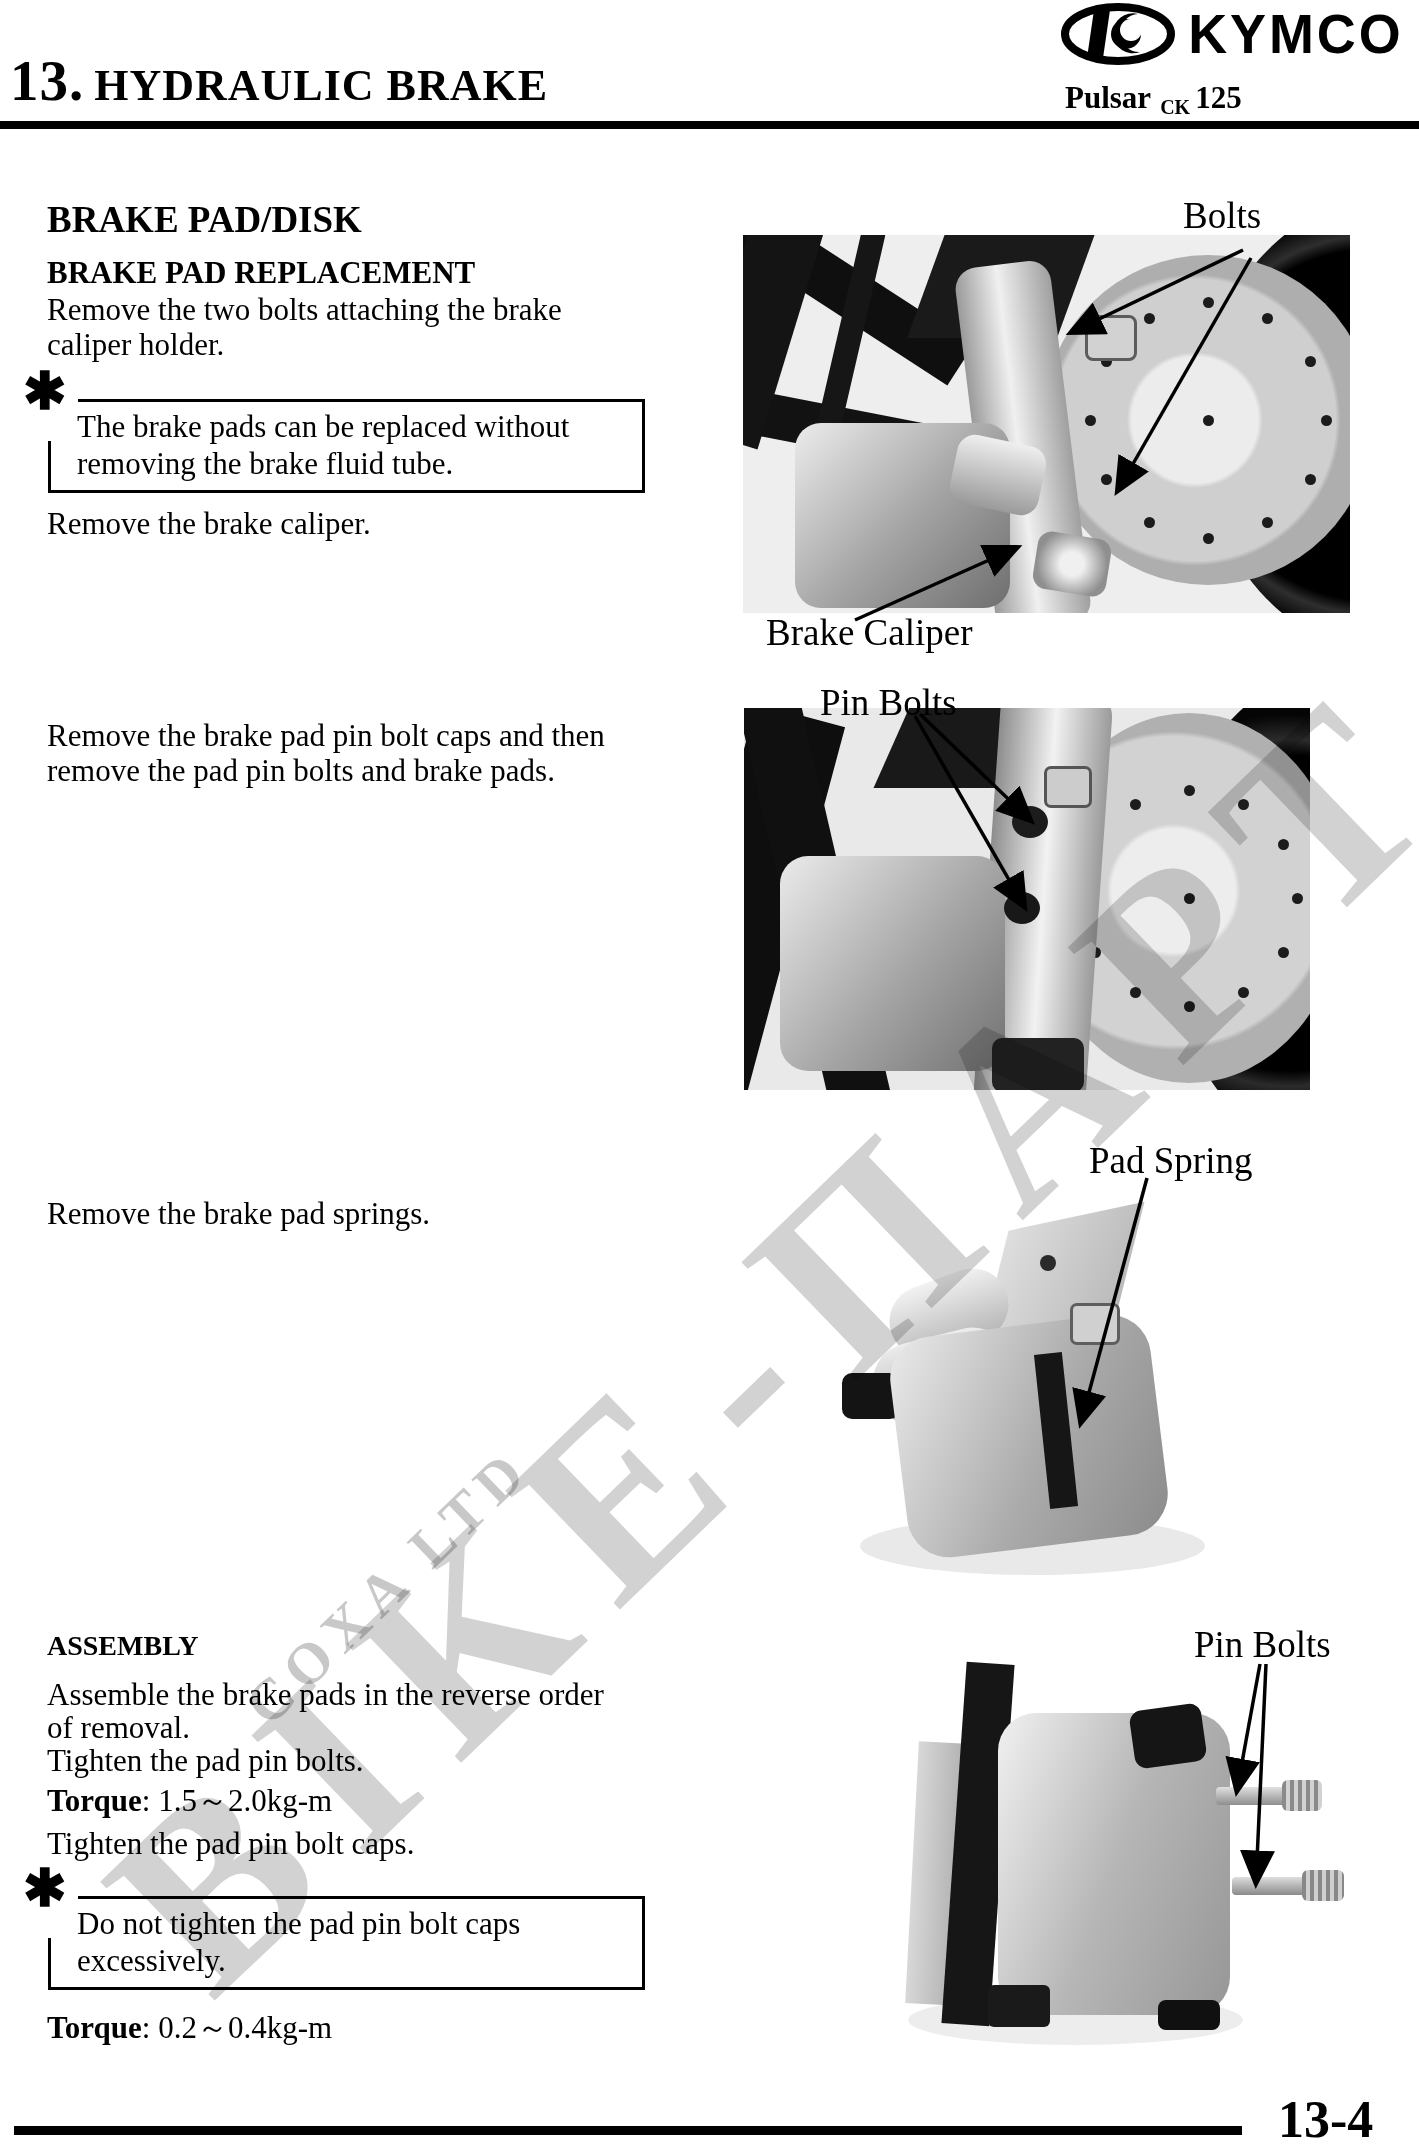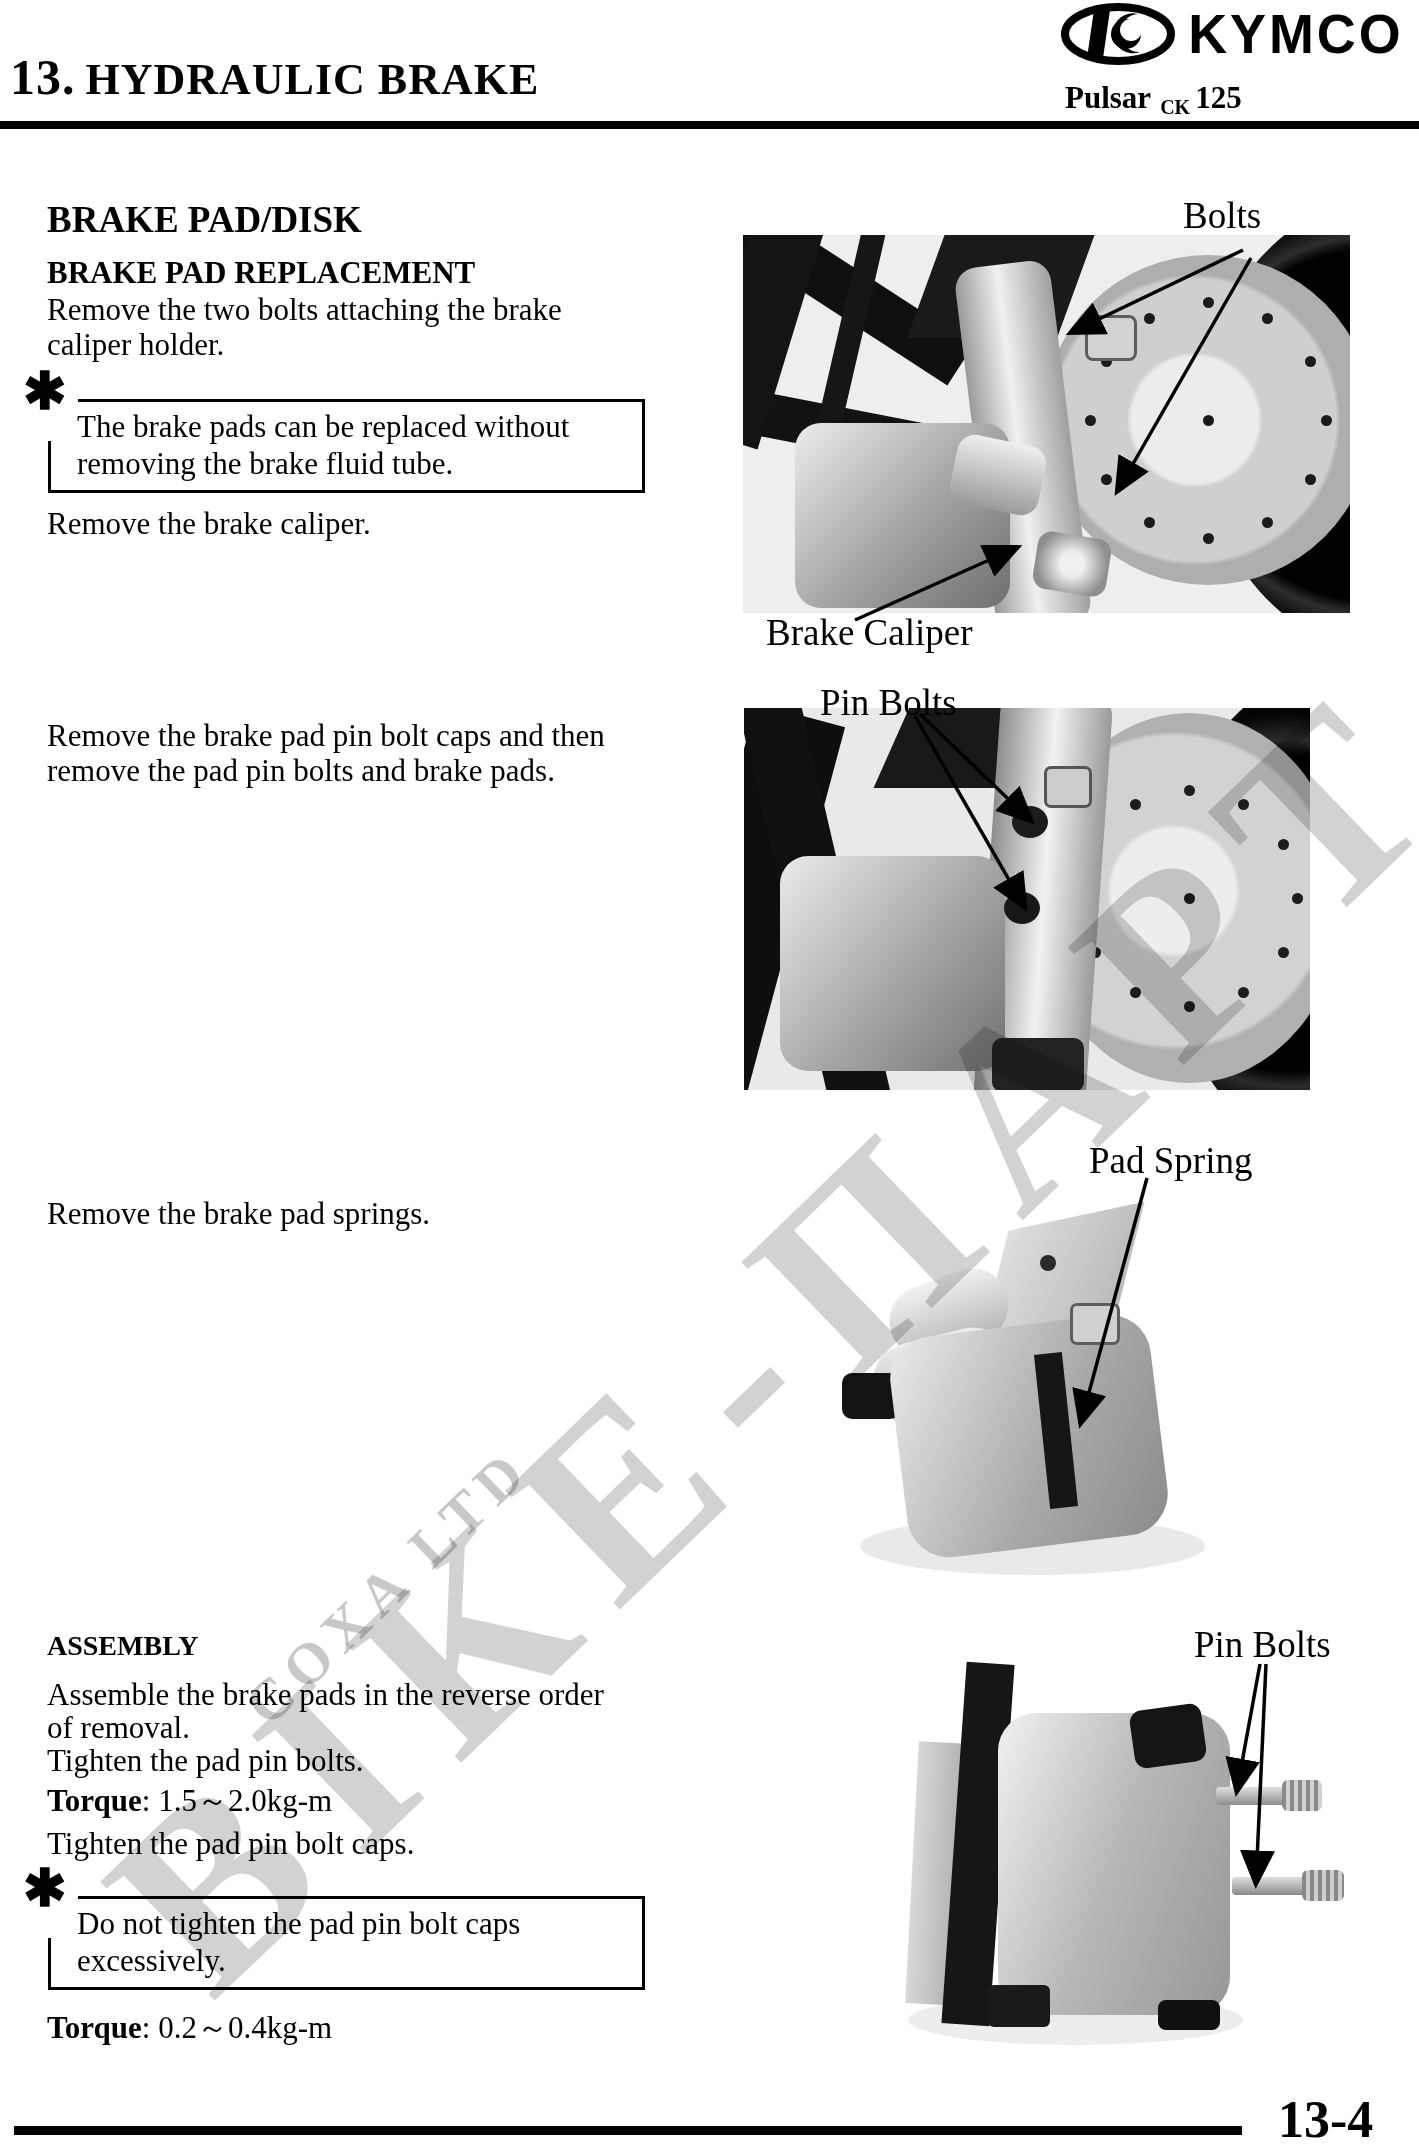--- a/index.html
+++ b/index.html
@@ -5,21 +5,21 @@
   html,body{margin:0;padding:0;background:#888;}
   .page{
     position:relative;width:1419px;height:2151px;margin:0 auto;
     background:#ffffff;overflow:hidden;
     font-family:"Liberation Serif",serif;color:#000;
   }
   .abs{position:absolute;}
 
   
   .chapter{left:10px;top:48px;display:flex;align-items:baseline;z-index:2;}
-  .chapter-no{font-size:50px;font-weight:bold;letter-spacing:1px;}
+  .chapter-no{font-size:57px;font-weight:bold;letter-spacing:1px;}
   .chapter-title{font-size:44px;font-weight:bold;margin-left:10px;letter-spacing:1px;}
   .header-rule{left:0;top:121px;width:1419px;height:8px;background:#000;z-index:2;}
   .logo-wrap{left:1060px;top:2px;display:flex;align-items:center;z-index:2;}
   .logo-text{font-family:"Liberation Sans",sans-serif;font-weight:900;font-size:55px;
              letter-spacing:3px;margin-left:8px;transform:scaleX(.98);}
   .model-line{left:1065px;top:80px;font-weight:bold;font-size:31px;z-index:2;white-space:nowrap;}
   .model-code{font-size:20px;position:relative;top:6px;margin:0 5px 0 9px;font-weight:bold;}
 
   
   .sec-title{left:47px;top:198px;font-size:37px;font-weight:bold;z-index:2;}

